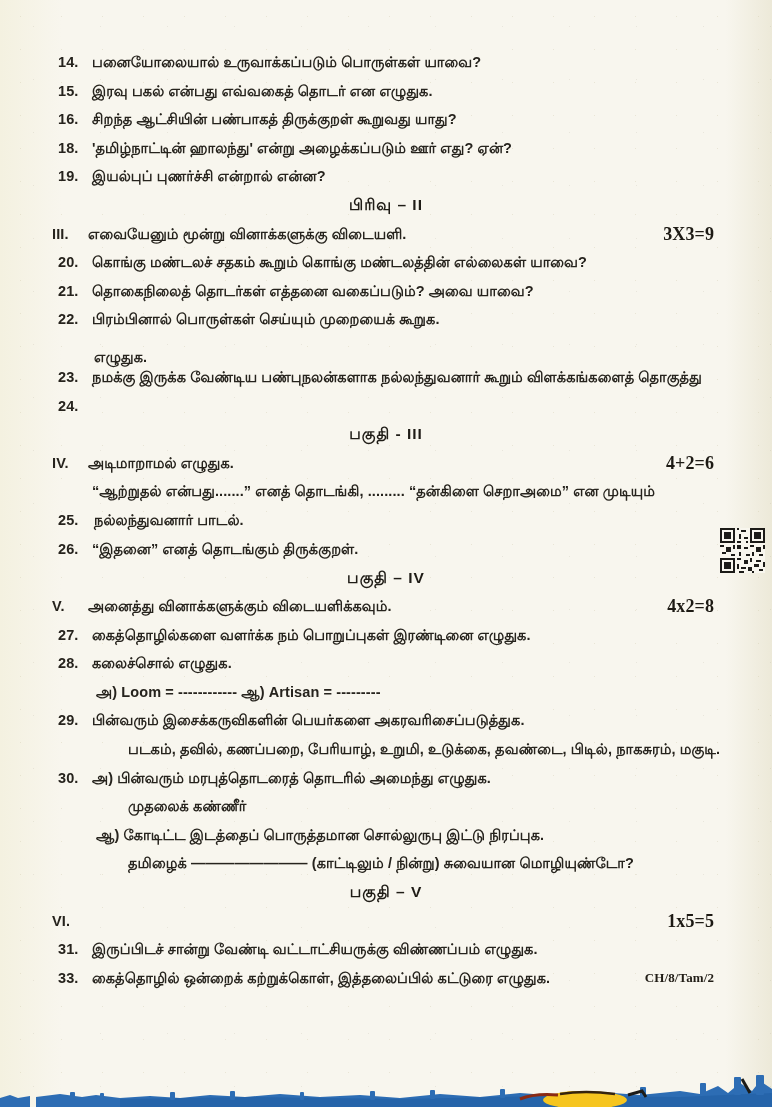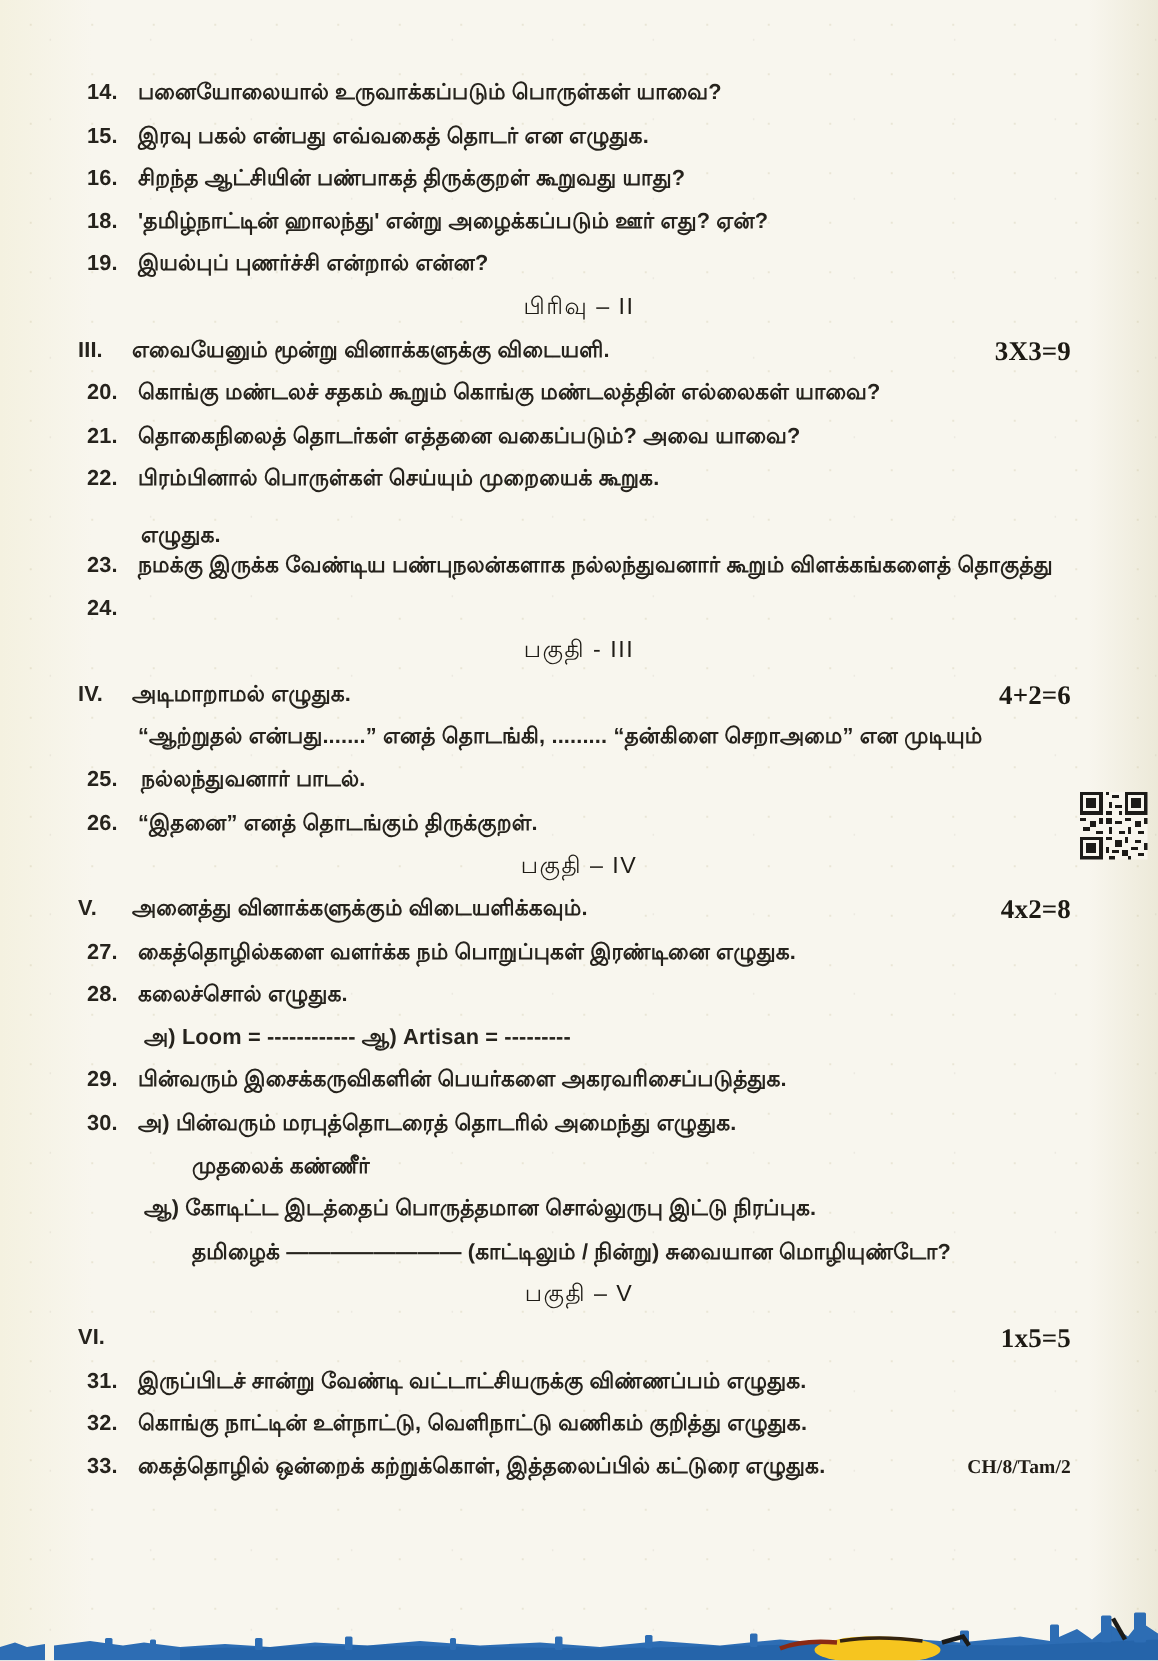--- a/index.html
+++ b/index.html
@@ -19,21 +19,21 @@
   .content{position:absolute;left:58px;top:52px;width:656px;}
   .row{display:flex;align-items:flex-end;line-height:20px;margin-bottom:8.6px;
        font-size:14.5px;font-weight:600;letter-spacing:.1px;white-space:nowrap;}
   .num{min-width:34px;font-weight:700;flex:0 0 auto;}
   .num.roman{min-width:36px;margin-left:-6px;}
   .txtwrap{flex:1 1 auto;min-width:0;}
   .txt{white-space:nowrap;}
   .cont{margin-top:9px;padding-left:2px;}
   .marks{margin-left:auto;padding-left:10px;font-family:"Liberation Serif", serif;
          font-weight:700;font-size:18px;color:#1d1a14;flex:0 0 auto;}
-  .header-row{display:block;text-align:center;font-weight:400;font-size:15.5px;
+  .header-row{display:block;text-align:center;font-weight:700;font-size:15.5px;
               letter-spacing:1px;line-height:20px;margin-bottom:8.6px;color:#1f1c16;}
   .sub{padding-left:38px;}
   .sub2{padding-left:70px;}
   .footer-code{margin-left:auto;padding-left:10px;font-family:"Liberation Serif", serif;
                font-weight:700;font-size:13px;color:#211d16;flex:0 0 auto;}
   .qr{position:absolute;left:720px;top:528px;width:45px;height:45px;}
   .edge-strip{position:absolute;left:0;bottom:0;width:772px;height:36px;}
 </style>
 </head>
 <body>
@@ -126,20 +126,23 @@
       <span class="num">28.</span>
       <span class="txt">கலைச்சொல் எழுதுக.</span>
     </div>
     <div class="row sub">
       <span class="txt">அ)  Loom = ------------   ஆ)  Artisan = ---------</span>
     </div>
     <div class="row">
       <span class="num">29.</span>
       <span class="txt">பின்வரும் இசைக்கருவிகளின் பெயர்களை அகரவரிசைப்படுத்துக.</span>
     </div>
+    <div class="row sub2">
+      <span class="txt">படகம், தவில், கணப்பறை, பேரியாழ், உறுமி, உடுக்கை, தவண்டை, பிடில், நாகசுரம், மகுடி.</span>
+    </div>
     <div class="row">
       <span class="num">30.</span>
       <span class="txt">அ) பின்வரும் மரபுத்தொடரைத் தொடரில் அமைந்து எழுதுக.</span>
     </div>
     <div class="row sub2">
       <span class="txt">முதலைக் கண்ணீர்</span>
     </div>
     <div class="row sub">
       <span class="txt">ஆ) கோடிட்ட இடத்தைப் பொருத்தமான சொல்லுருபு இட்டு நிரப்புக.</span>
     </div>
@@ -149,24 +152,20 @@
 
     <div class="header-row">பகுதி – V</div>
 
     <div class="row">
       <span class="num roman">VI.</span>
       <span class="marks">1x5=5</span>
     </div>
     <div class="row">
       <span class="num">31.</span>
       <span class="txt">இருப்பிடச் சான்று வேண்டி வட்டாட்சியருக்கு விண்ணப்பம் எழுதுக.</span>
-    </div>
-    <div class="row">
-      <span class="num">32.</span>
-      <span class="txt">கொங்கு நாட்டின் உள்நாட்டு, வெளிநாட்டு வணிகம் குறித்து எழுதுக.</span>
     </div>
     <div class="row">
       <span class="num">33.</span>
       <span class="txt">கைத்தொழில் ஒன்றைக் கற்றுக்கொள், இத்தலைப்பில் கட்டுரை எழுதுக.</span>
       <span class="footer-code">CH/8/Tam/2</span>
     </div>
 
   </div>
 
   <svg class="qr" viewBox="0 0 21 21" shape-rendering="crispEdges">

